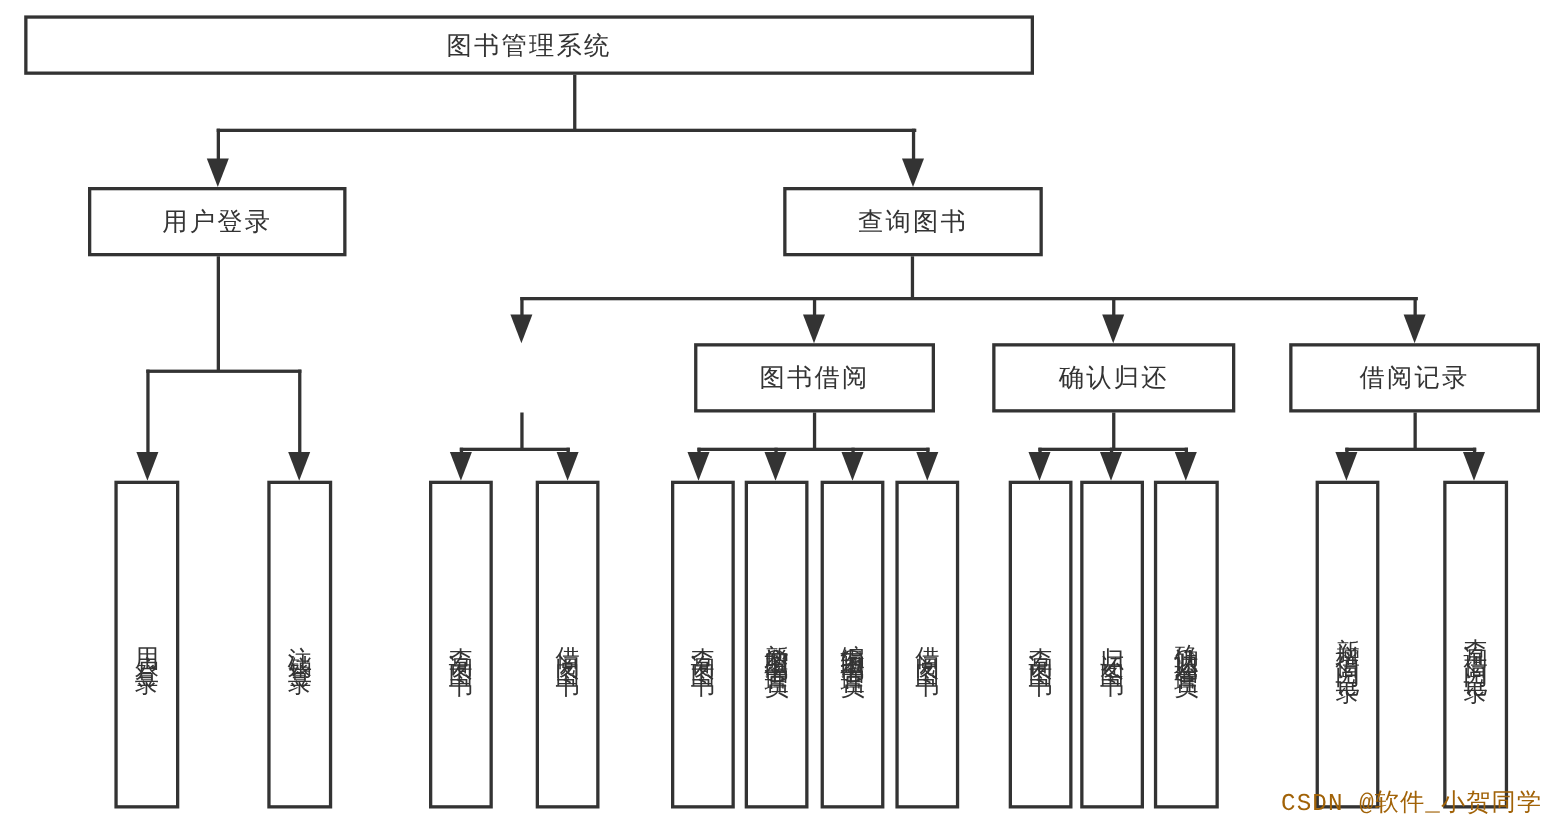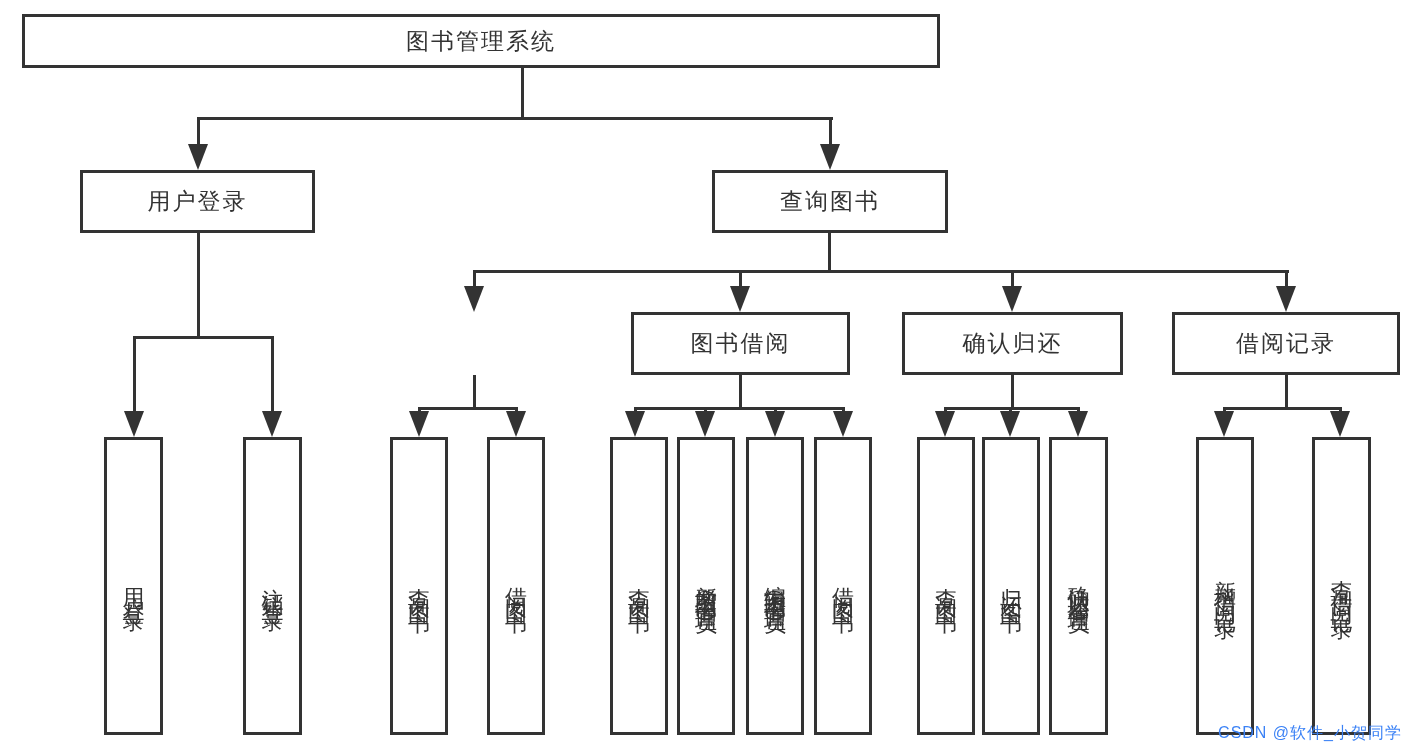--- a/index.html
+++ b/index.html
@@ -33,24 +33,25 @@
   .ln{position:absolute;background:#333333;}
   .arr{
     position:absolute;width:0;height:0;
     border-left:10px solid transparent;
     border-right:10px solid transparent;
     border-top:26px solid #333333;
   }
   .watermark{
     position:absolute;
     right:3px;bottom:3px;
-    font-size:16px;
-    color:#3b82f6;
+    font-size:22px;
+    color:#a16207;
     letter-spacing:1px;
     white-space:nowrap;
+    font-family:Liberation Mono, monospace;
   }
 </style>
 </head>
 <body>
 
 <div class="stage">
 
   <div class="box" style="left:22px;top:14px;width:918px;height:54px;">
     <span>图书管理系统</span>
   </div>

